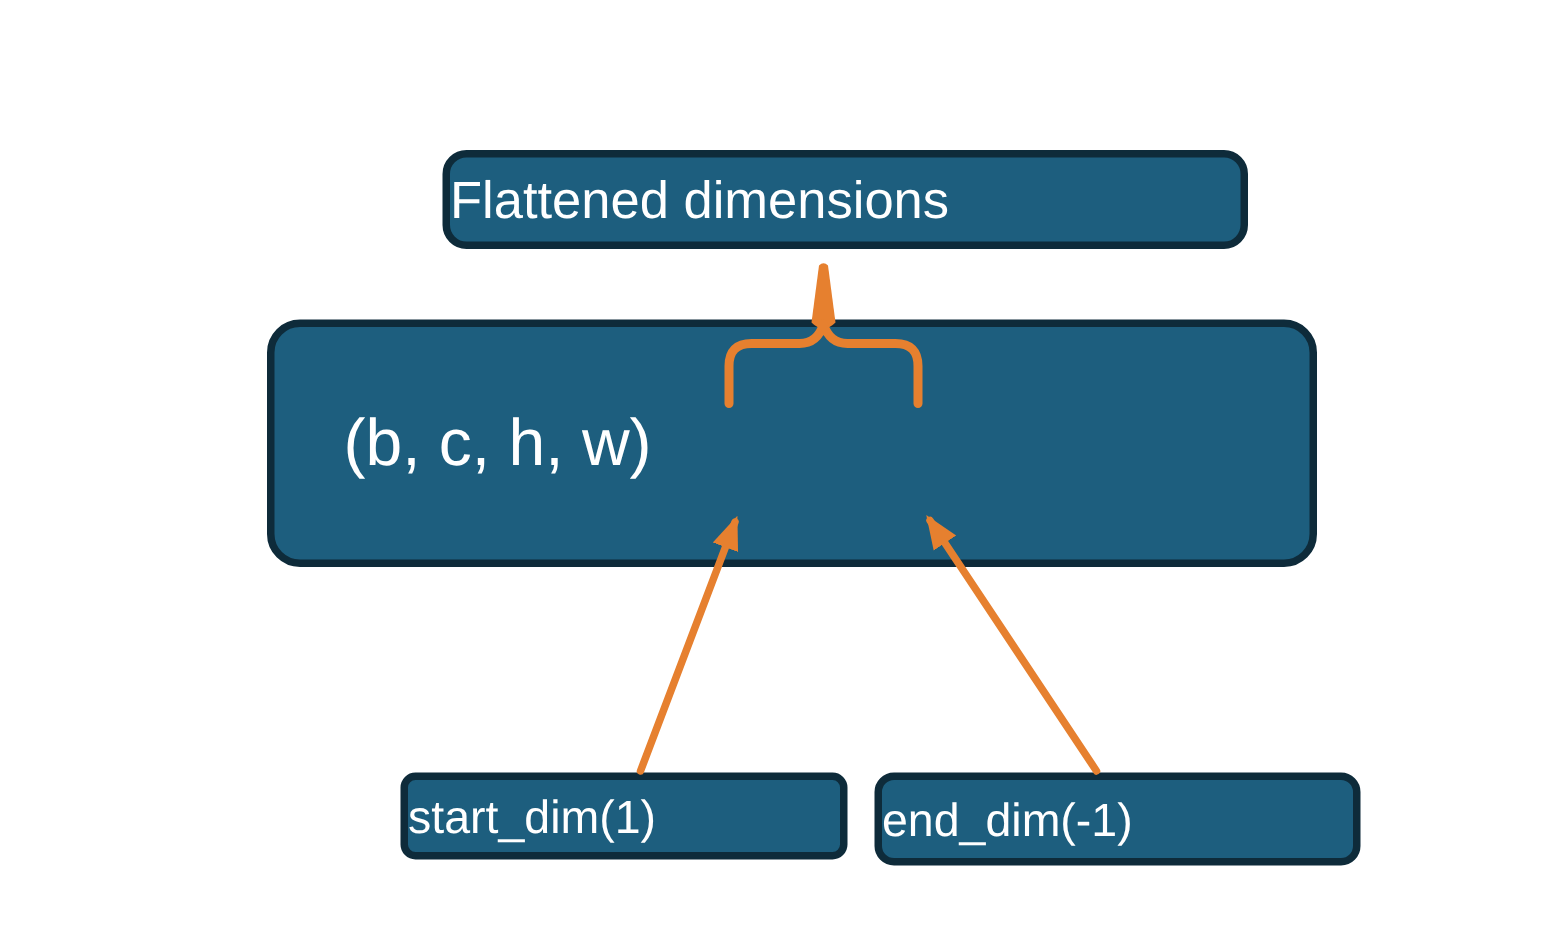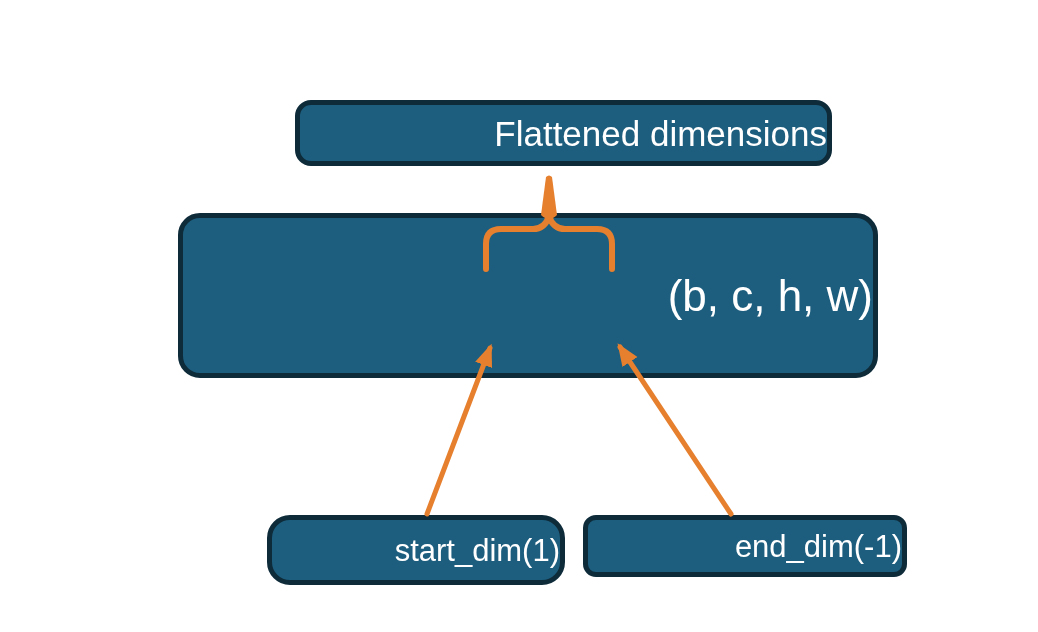--- a/index.html
+++ b/index.html
@@ -19,40 +19,41 @@
     overflow: hidden;
     font-family: "Liberation Sans", sans-serif;
   }
   .node {
     position: absolute;
     background: var(--box-fill, #1d5e7e);
     border: 5px solid var(--box-border, #0e2b3a);
     color: var(--text, #ffffff);
     display: flex;
     align-items: center;
-    justify-content: flex-end;
+    justify-content: flex-start;
     white-space: nowrap;
     line-height: 1;
   }
   .node-flattened {
     left: 295px; top: 100px;
     width: 537px; height: 66px;
     border-radius: 16px;
     font-size: 35px;
   }
   .node-tensor {
     left: 178px; top: 213px;
     width: 700px; height: 165px;
     border-radius: 22px;
     font-size: 44px;
+    padding-left: 46px;
   }
   .node-start-dim {
     left: 267px; top: 515px;
-    width: 298px; height: 70px;
-    border-radius: 23px;
+    width: 298px; height: 58px;
+    border-radius: 10px;
     font-size: 31px;
   }
   .node-end-dim {
     left: 583px; top: 515px;
     width: 324px; height: 62px;
     border-radius: 13px;
     font-size: 31px;
   }
   .connector-layer {
     position: absolute;

